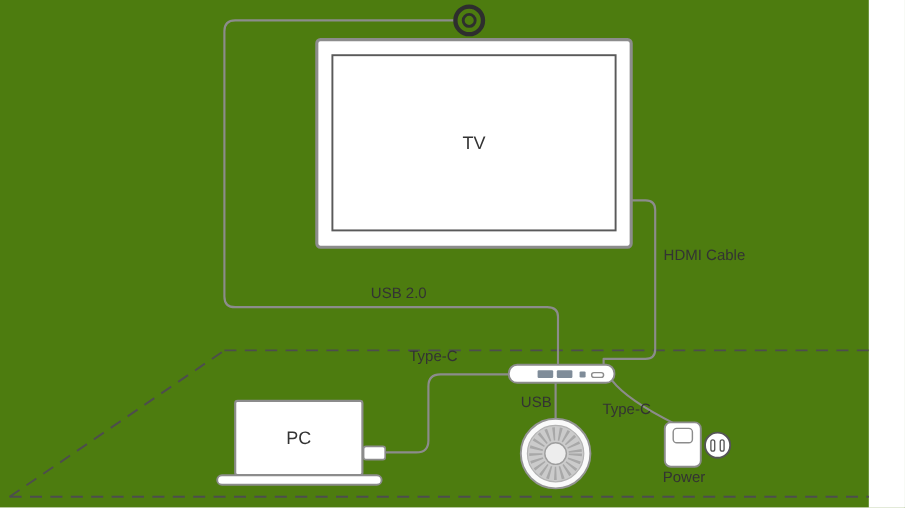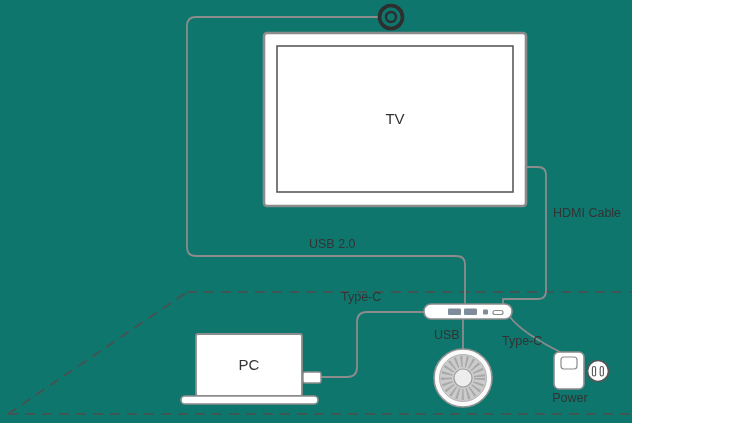--- a/index.html
+++ b/index.html
@@ -1,16 +1,16 @@
 <!DOCTYPE html>
 <html><head>
 <meta charset="utf-8">
 <style>
   html,body{margin:0;padding:0;background:#ffffff;}
-  .stage{position:relative;width:632px;height:423px;background:#0f766e;overflow:hidden;
+  .stage{position:relative;width:724px;height:423px;background:#4d7c0f;overflow:hidden;
          font-family:"Liberation Sans",sans-serif;}
   .wire{fill:none;stroke:#8c8c8c;stroke-width:1.8;stroke-linecap:round;stroke-linejoin:round;}
   .frame{fill:#ffffff;stroke:#8c8c8c;}
   .dash{fill:none;stroke:#4d4d4d;stroke-width:1.6;stroke-dasharray:10 7;}
   .lbl{font:12.5px "Liberation Sans",sans-serif;fill:#333333;}
   .lbl-big{font:15px "Liberation Sans",sans-serif;fill:#333333;}
   .cam{fill:none;stroke:#2e2e2e;}
   .port{fill:#7f8c99;stroke:none;}
 </style>
 </head>

